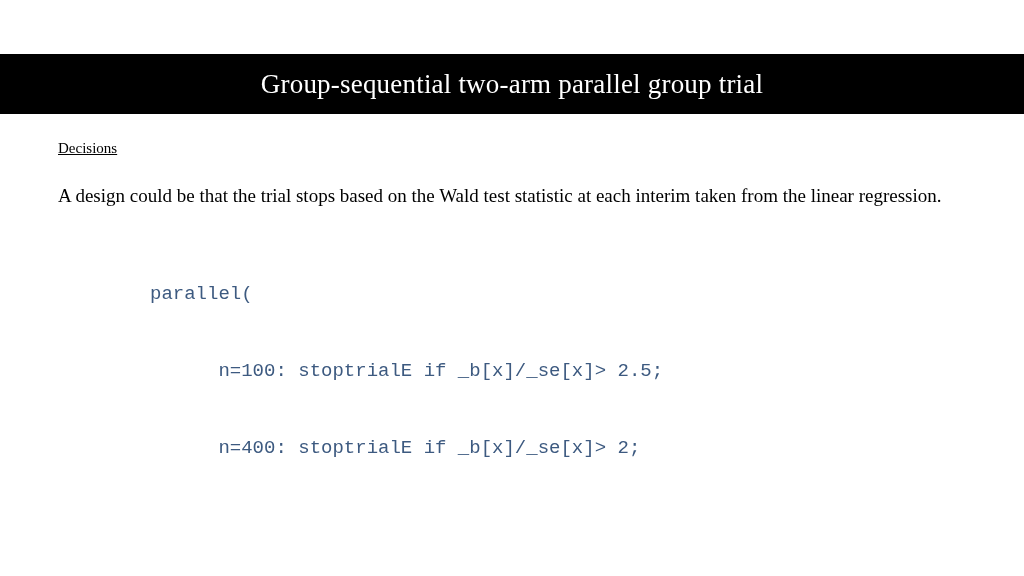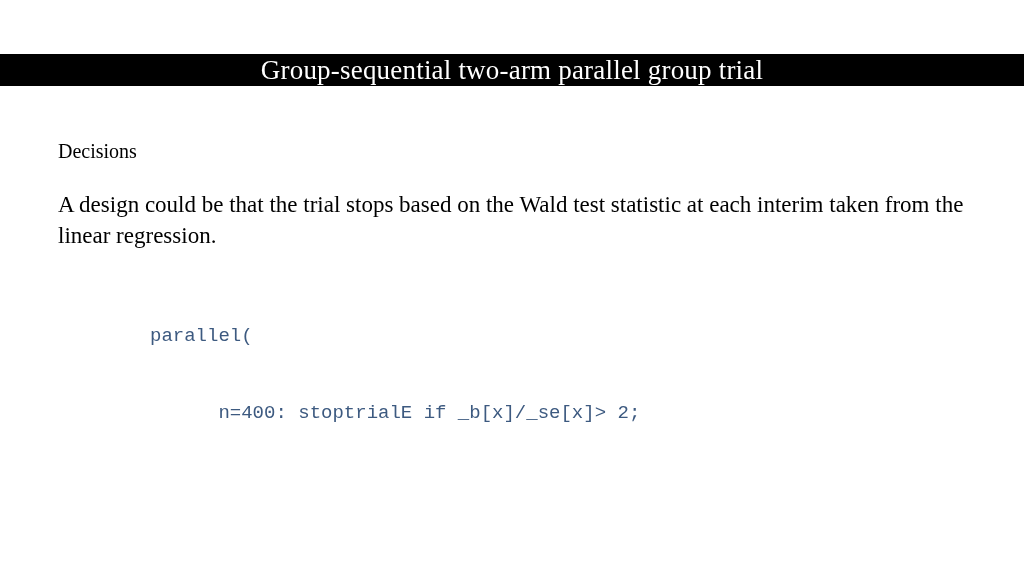--- a/index.html
+++ b/index.html
@@ -10,44 +10,45 @@
     background: #ffffff;
     font-family: "Palatino Linotype", "Book Antiqua", Palatino, Georgia, serif;
     color: #000000;
     overflow: hidden;
   }
   .title-bar {
     position: absolute;
     top: 54px;
     left: 0;
     width: 1024px;
-    height: 32px;
+    height: 60px;
     background: #000000;
     color: #ffffff;
     display: flex;
     align-items: center;
     justify-content: center;
   }
   .title-bar .title-text {
     font-size: 27px;
     font-weight: 400;
     letter-spacing: 0.2px;
   }
   .body-area {
     position: absolute;
     top: 140px;
     left: 58px;
     width: 908px;
   }
   .section-heading {
-    font-size: 20px;
+    font-size: 15px;
+    text-decoration: underline;
     margin: 0 0 26px 0;
   }
   .para {
-    font-size: 23px;
+    font-size: 19px;
     line-height: 1.35;
     margin: 0 0 22px 0;
   }
   .code-block {
     font-family: "Courier New", Courier, monospace;
     font-size: 19px;
     line-height: 1.35;
     color: #3d5a80;
     margin-left: 92px;
     white-space: pre;
@@ -61,16 +62,17 @@
 </div>
 
 <div class="body-area">
   <p class="section-heading">Decisions</p>
 
   <p class="para">A design could be that the trial stops based on the Wald test statistic at each interim taken from the linear regression.</p>
 
 
   <div class="code-block">
     <div>parallel(</div>
+    <div>      n=100: stoptrialE if _b[x]/_se[x]&gt; 2.5;</div>
     <div>      n=400: stoptrialE if _b[x]/_se[x]&gt; 2;</div>
     
   </div>
 </div>
 
 </body></html>

